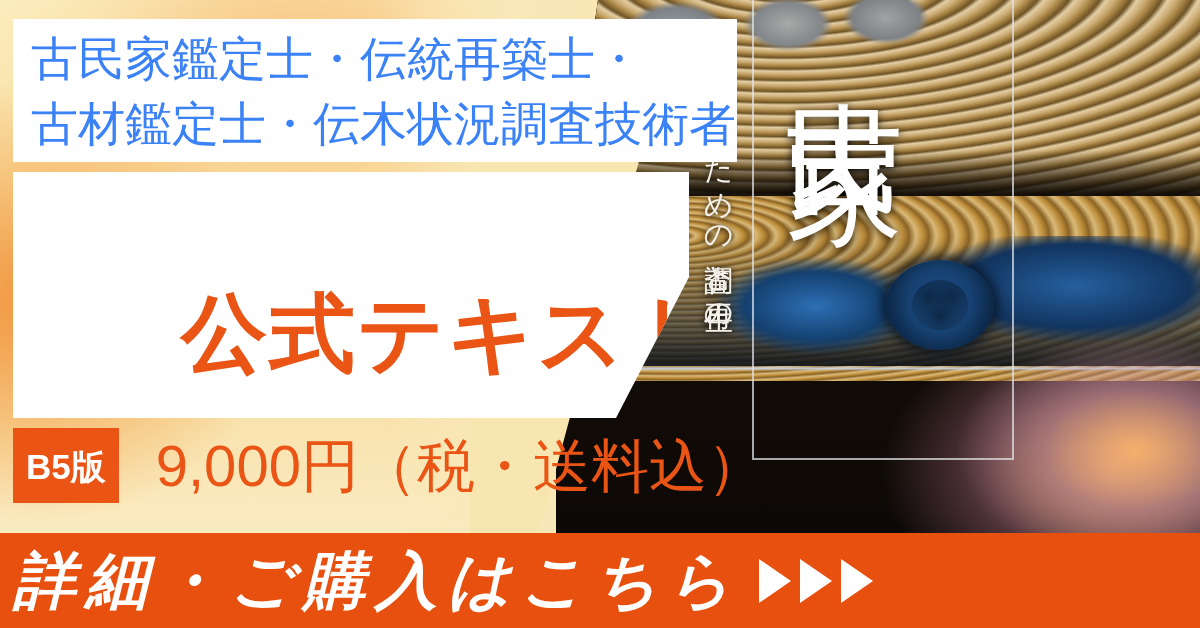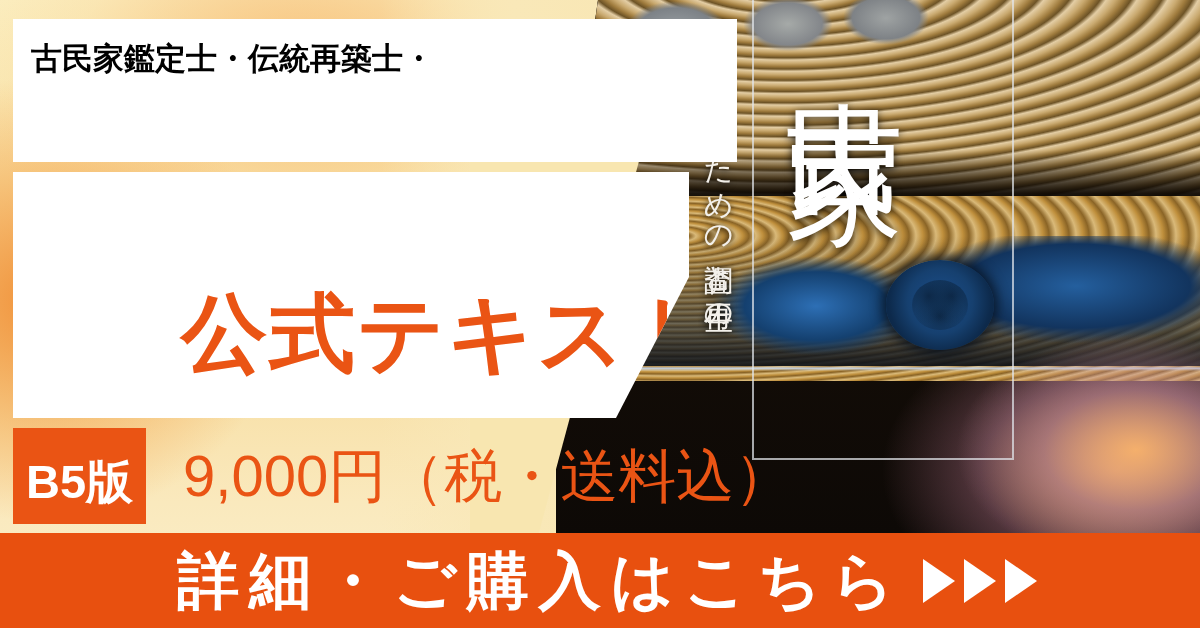--- a/index.html
+++ b/index.html
@@ -159,23 +159,23 @@
   }
   .panel-mid{
     left:13px;top:172px;width:676px;height:246px;
     -webkit-clip-path:polygon(0 0, 676px 0, 676px 105px, 603px 246px, 0 246px);
     clip-path:polygon(0 0, 676px 0, 676px 105px, 603px 246px, 0 246px);
   }
 
   
   .hdr-line{
     font-family:"Liberation Sans","DejaVu Sans",sans-serif;
-    font-weight:700;
-    color:#000000;
-    font-size:31px;
+    font-weight:400;
+    color:#3b82f6;
+    font-size:47px;
     line-height:65px;
     letter-spacing:0px;
     white-space:nowrap;
   }
   .hdr-wrap{position:absolute;left:18px;top:7px;}
 
   .big-line{
     position:absolute;
     font-family:"Liberation Sans","DejaVu Sans",sans-serif;
     font-weight:700;
@@ -190,40 +190,40 @@
 
   
   .price-row{
     position:absolute;left:13px;top:428px;
     display:flex;align-items:center;
   }
   .badge{
     background:#ea5414;color:#ffffff;
     font-family:"Liberation Sans","DejaVu Sans",sans-serif;
     font-weight:700;
-    font-size:47px;line-height:1;
-    padding:30px 13px 19px 13px;
+    font-size:35px;line-height:1;
+    padding:21px 13px 19px 13px;
     letter-spacing:0px;
     white-space:nowrap;
   }
   .price{
     color:#ea5414;
     font-family:"Liberation Sans","DejaVu Sans",sans-serif;
     font-weight:400;
     font-size:58px;line-height:1;
     margin-left:37px;
     letter-spacing:0px;
     white-space:nowrap;
   }
 
   
   .cta{
     position:absolute;left:0;top:533px;width:1200px;height:95px;
     background:#e8500f;
-    display:flex;align-items:center;justify-content:center;
+    display:flex;align-items:center;font-style:italic;
   }
   .cta-text{
     color:#ffffff;
     font-family:"Liberation Sans","DejaVu Sans",sans-serif;
     font-weight:700;
     font-size:62px;line-height:1;
     letter-spacing:10px;
     white-space:nowrap;
     margin-right:4px;
     padding-left:14px;
@@ -259,20 +259,21 @@
 
   <div class="cover-title">古民家</div>
 
   <div class="cover-sub">伝統構法　古民家活用のための調査と再生の</div>
 
   <div class="wedge"></div>
 
   <div class="panel panel-top">
     <div class="hdr-wrap">
       <div class="hdr-line">古民家鑑定士・伝統再築士・</div>
+      <div class="hdr-line">古材鑑定士・伝木状況調査技術者</div>
     </div>
   </div>
 
   <div class="panel panel-mid">
     <div class="big-line big-2">公式テキスト</div>
   </div>
 
   <div class="price-row">
     <div class="badge">B5版</div>
     <div class="price">9,000円（税・送料込）</div>

